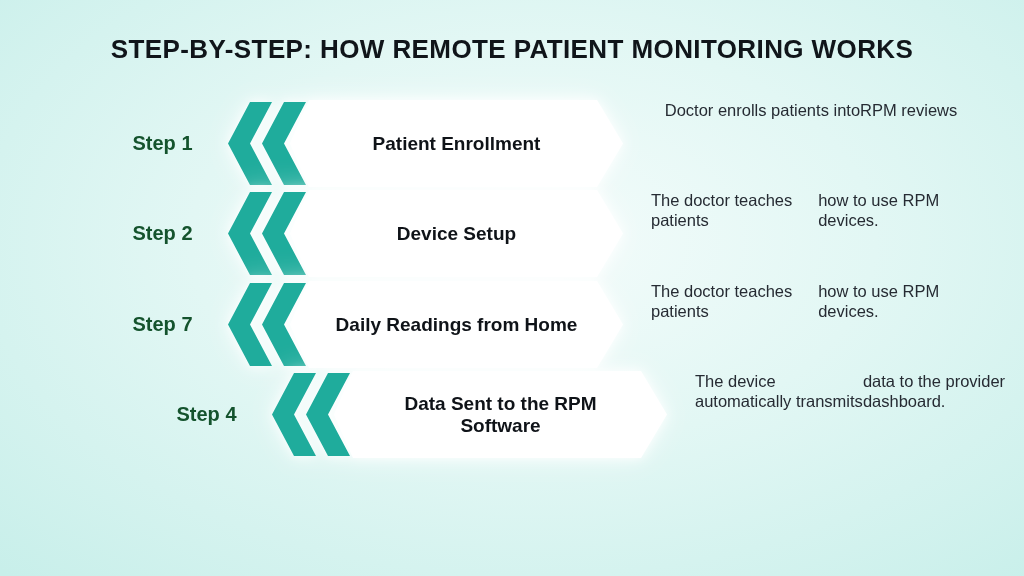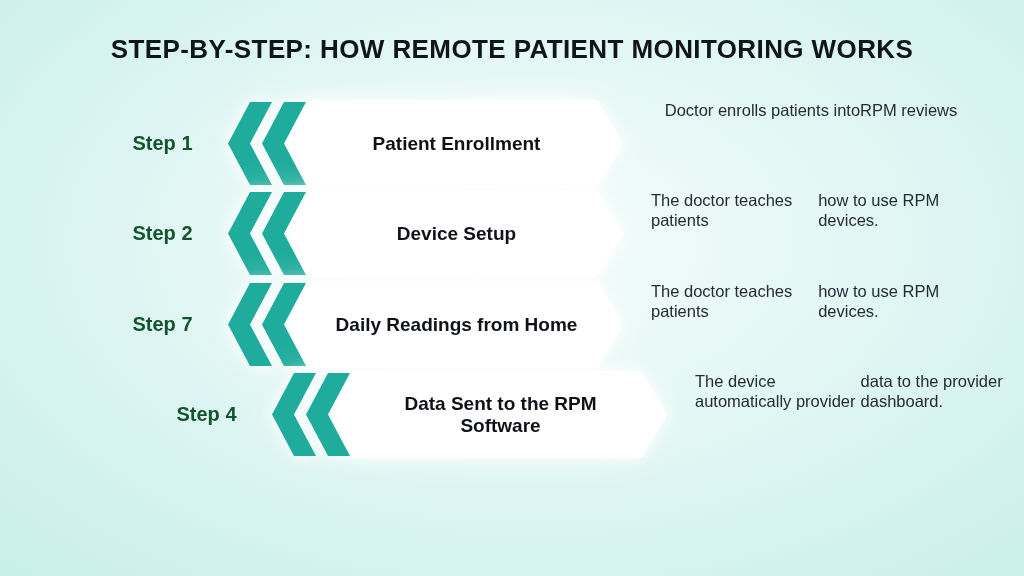--- a/index.html
+++ b/index.html
@@ -101,19 +101,19 @@
   <div class="row row-4">
     <div class="step-label">Step 4</div>
     <div class="shapes">
       <div class="chev c1"></div>
       <div class="chev c2"></div>
       <div class="arrow-box">
         <div class="box-title">Data Sent to the RPM Software</div>
       </div>
     </div>
     <div class="desc">
-      <span>The device automatically provider</span>
+      <span>The device automatically transmits</span>
       <span>data to the provider dashboard.</span>
     </div>
   </div>
 
 
 </div>
 
 </body></html>

